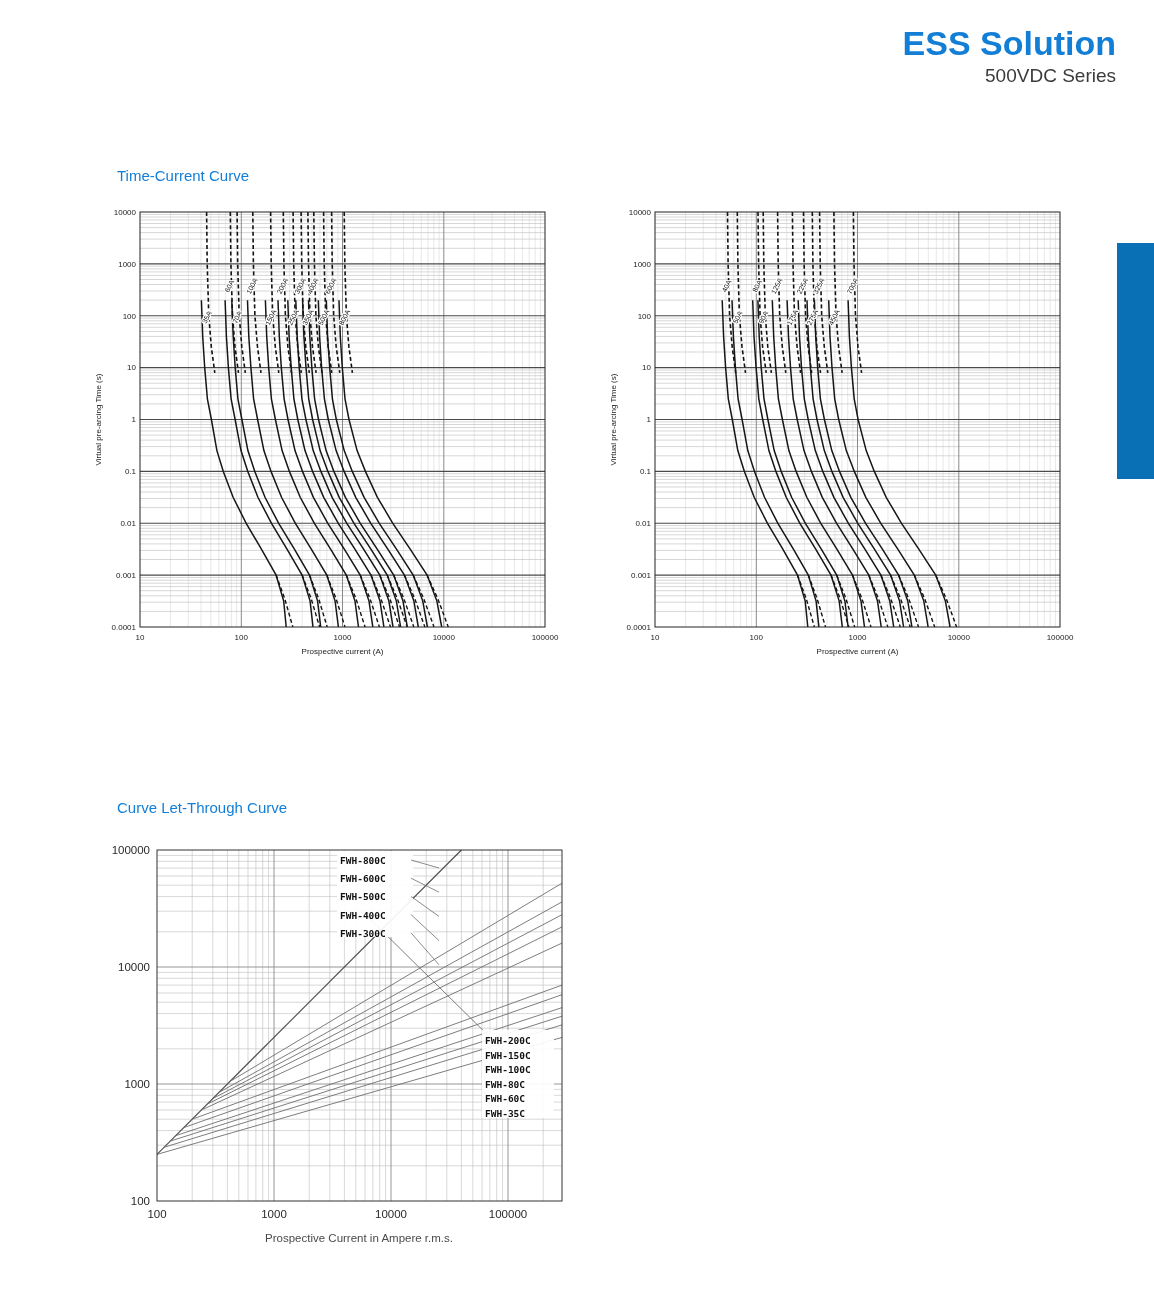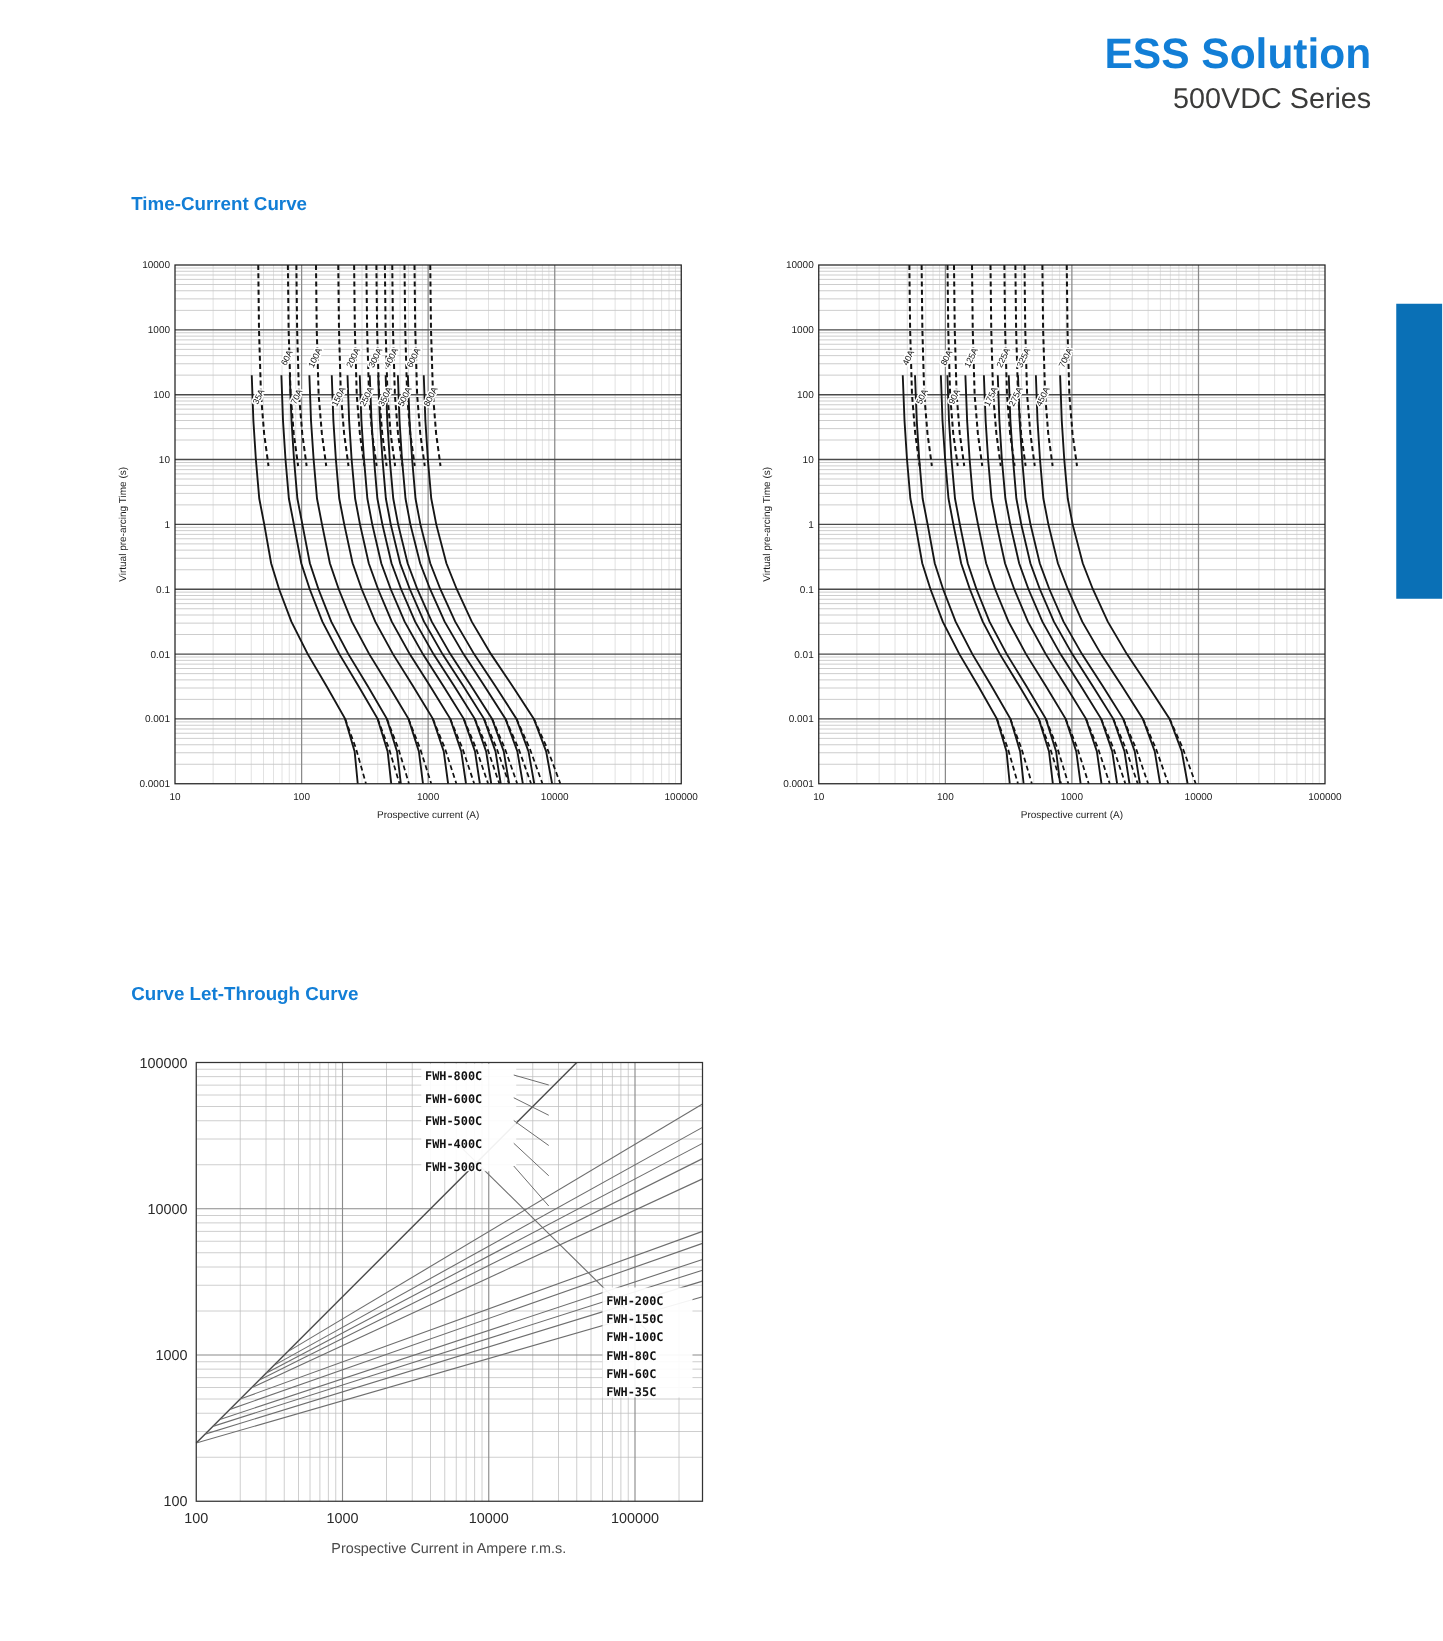--- a/index.html
+++ b/index.html
@@ -1,22 +1,22 @@
 <!DOCTYPE html>
 <html style="--accent: #127ed6; --tab: #0a70b6;"><head>
 <meta charset="utf-8">
 <style>
   html,body{margin:0;padding:0;background:#fff;}
   .page{position:relative;width:1154px;height:1313px;background:#ffffff;
         font-family:"Liberation Sans",sans-serif;overflow:hidden;}
-  .brand{position:absolute;top:26px;right:57px;text-align:right;}
+  .brand{position:absolute;top:26px;right:38px;text-align:right;}
   .brand-title{font-size:34px;font-weight:bold;color:var(--accent,#127ed6);line-height:1.05;}
-  .brand-sub{font-size:23px;color:#3b3b3a;margin-top:3px;}
+  .brand-sub{font-size:19px;color:#3b3b3a;margin-top:3px;}
   .side-tab{position:absolute;right:0;top:243px;width:37px;height:236px;background:var(--tab,#0a70b6);}
-  .section-title{position:absolute;font-size:15px;font-weight:bold;color:var(--accent,#127ed6);margin:0;}
+  .section-title{position:absolute;font-size:15px;font-weight:normal;color:var(--accent,#127ed6);margin:12px;}
   #title-tc{left:105px;top:155px;}
   #title-pk{left:105px;top:787px;}
   .chart{position:absolute;}
   #chart-tc-left{left:90px;top:195px;}
   #chart-tc-right{left:605px;top:195px;}
   #chart-peak{left:92px;top:833px;}
   svg text{fill:#1c1c1c;}
   .tc-tick{font-size:8px;}
   .tc-axis{font-size:8px;}
   .rl{font-size:7px;fill:#101010;paint-order:stroke;stroke:#ffffff;stroke-width:2.6px;

